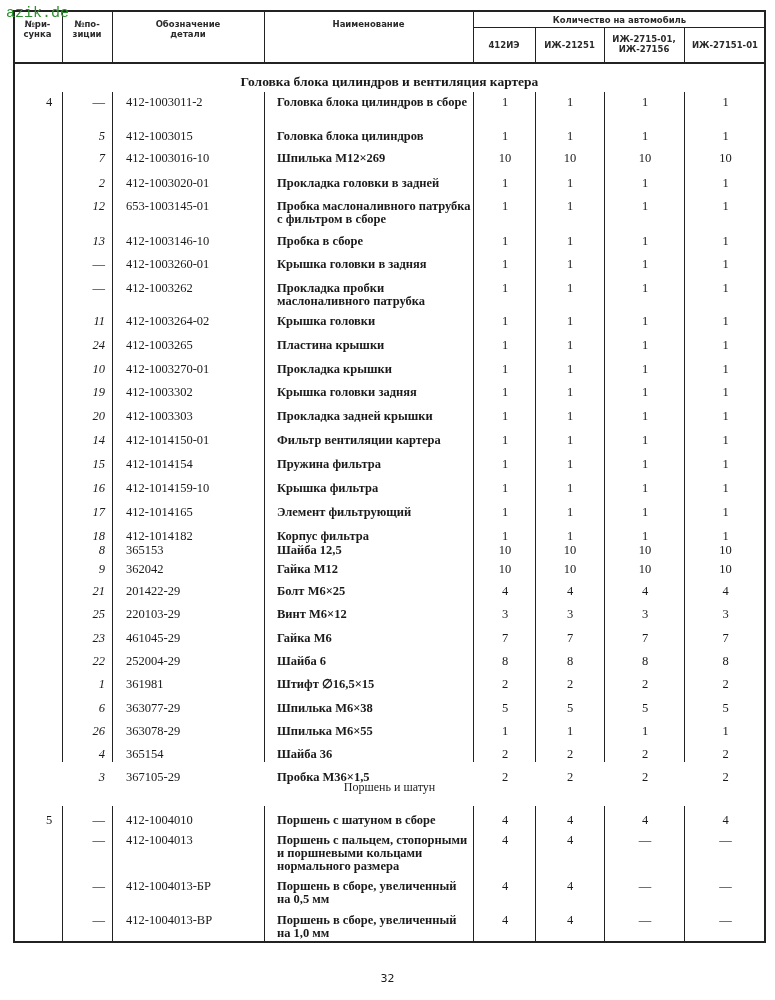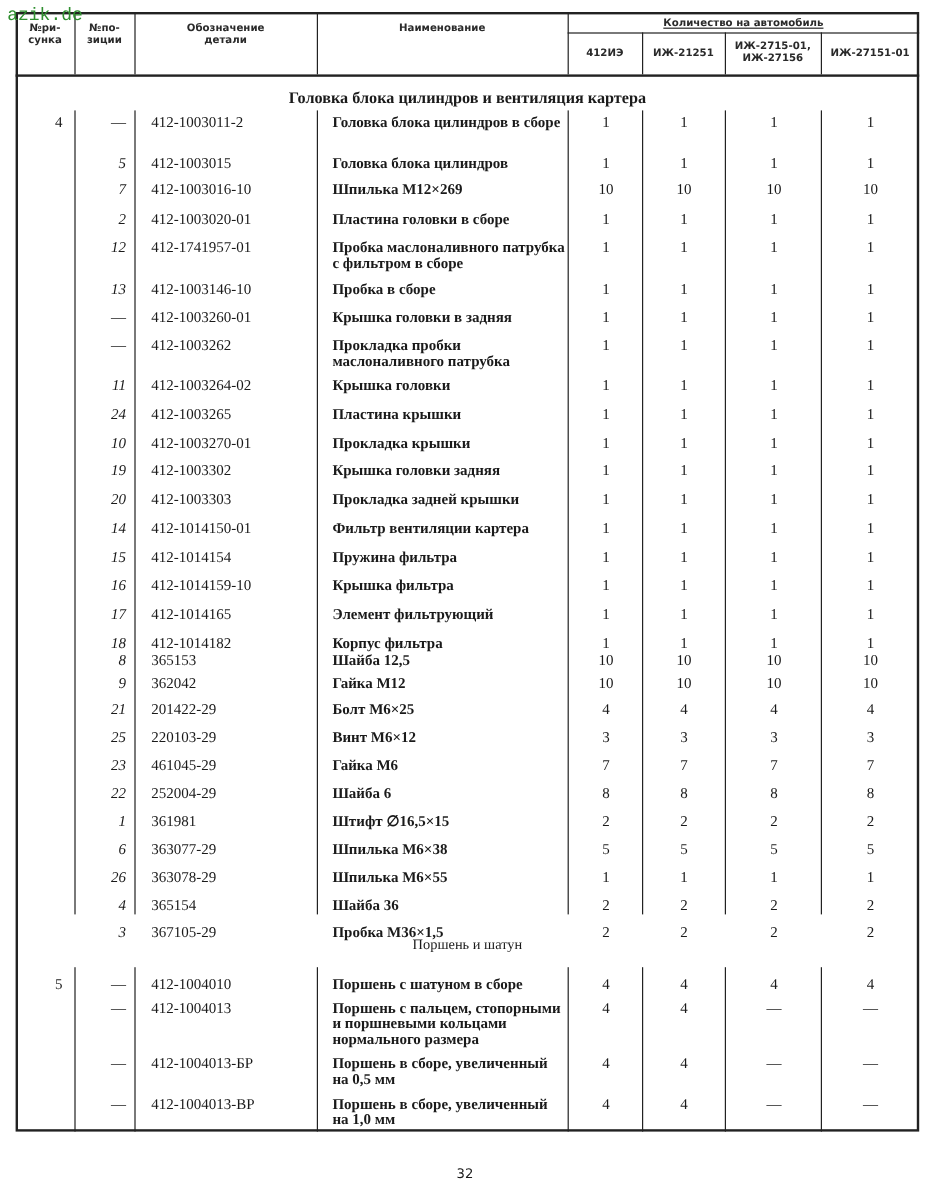--- a/index.html
+++ b/index.html
@@ -46,21 +46,21 @@
 <div class="vline" style="left:604px; top:27px; height:35px;"></div>
 <div class="vline" style="left:684px; top:27px; height:35px;"></div>
 
 <div class="htext" style="left:13px; top:19px; width:49px; white-space:pre-line;">№ри-
 сунка</div>
 <div class="htext" style="left:62px; top:19px; width:50px; white-space:pre-line;">№по-
 зиции</div>
 <div class="htext" style="left:112px; top:19px; width:152px; white-space:pre-line;">Обозначение
 детали</div>
 <div class="htext" style="left:264px; top:19px; width:209px;">Наименование</div>
-<div class="htext" style="left:473px; top:15px; width:293px;text-decoration:underline;">Количество на автомобиль</div>
+<div class="htext" style="left:473px; top:15px; width:293px;">Количество на автомобиль</div>
 <div class="htext" style="left:473px; top:40px; width:62px;">412ИЭ</div>
 <div class="htext" style="left:535px; top:40px; width:69px;">ИЖ-21251</div>
 <div class="htext" style="left:604px; top:34px; width:80px; white-space:pre-line;">ИЖ-2715-01,
 ИЖ-27156</div>
 <div class="htext" style="left:684px; top:40px; width:82px;">ИЖ-27151-01</div>
 
 <div class="section-title" style="top:74px;">Головка блока цилиндров и вентиляция картера</div>
 <div class="section-title" style="top:780px; font-weight:normal; font-size:12px;">Поршень и шатун</div>
 
 <div class="vline" style="left:62px; top:92px; height:670px;"></div>
@@ -107,30 +107,30 @@
       <span class="c-name">Шпилька М12×269</span>
       <span class="c-q q1">10</span>
       <span class="c-q q2">10</span>
       <span class="c-q q3">10</span>
       <span class="c-q q4">10</span>
     </div>
     <div class="row" style="top: 177px;">
       <span class="c-fig"></span>
       <span class="c-pos">2</span>
       <span class="c-code">412-1003020-01</span>
-      <span class="c-name">Пластина головки в сборе</span>
+      <span class="c-name">Прокладка головки в задней</span>
       <span class="c-q q1">1</span>
       <span class="c-q q2">1</span>
       <span class="c-q q3">1</span>
       <span class="c-q q4">1</span>
     </div>
     <div class="row" style="top: 200px;">
       <span class="c-fig"></span>
       <span class="c-pos">12</span>
-      <span class="c-code">412-1741957-01</span>
+      <span class="c-code">653-1003145-01</span>
       <span class="c-name">Пробка маслоналивного патрубка с фильтром в сборе</span>
       <span class="c-q q1">1</span>
       <span class="c-q q2">1</span>
       <span class="c-q q3">1</span>
       <span class="c-q q4">1</span>
     </div>
     <div class="row" style="top: 235px;">
       <span class="c-fig"></span>
       <span class="c-pos">13</span>
       <span class="c-code">412-1003146-10</span>

